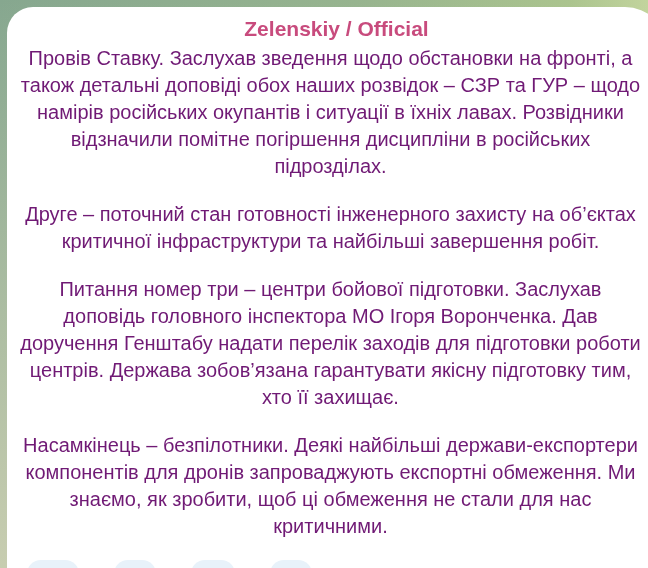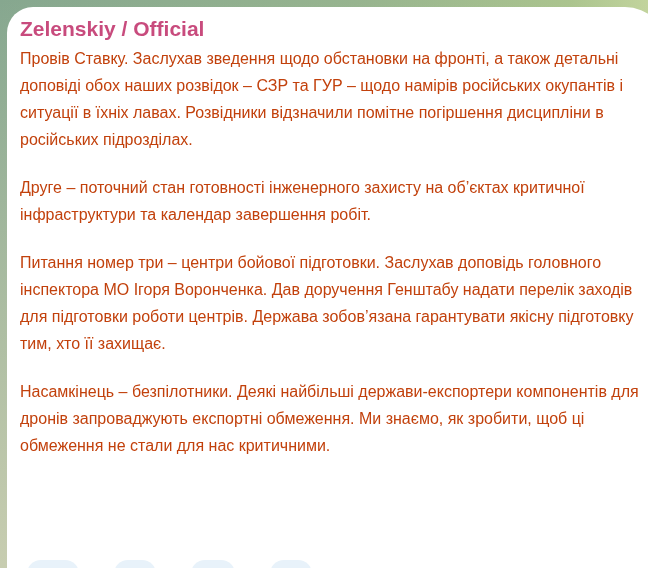--- a/index.html
+++ b/index.html
@@ -12,20 +12,21 @@
   }
   .stage {
     position: relative;
     width: 648px;
     height: 568px;
     overflow: hidden;
     
     background:
       linear-gradient(to bottom, rgba(203,207,178,0) 0%, rgba(203,207,178,0.55) 55%, rgba(203,207,178,0.95) 100%),
       linear-gradient(to right, #86a78f 0%, #97b48f 55%, #abc48e 88%, #c2d49d 100%);
+    text-align: center;
   }
   .bubble {
     position: absolute;
     left: 7px;
     top: 7px;
     width: 660px;   
     height: 600px;  
     background: #ffffff;
     border-radius: 26px 42px 0 0;
     box-sizing: border-box;
@@ -33,22 +34,22 @@
   }
   .channel-title {
     font-size: 21px;
     line-height: 28px;
     font-weight: 700;
     color: var(--accent, #c84b7d);
     cursor: pointer;
     margin-bottom: 2px;
   }
   .message-text {
-    color: #c2410c;
-    font-size: 16px;
+    color: #701a75;
+    font-size: 20px;
     line-height: 27px;
     max-width: 621px;
   }
   .message-text p {
     margin: 0 0 21px 0;
   }
   .message-text p:last-child {
     margin-bottom: 0;
   }
   .reactions-row {
@@ -70,21 +71,21 @@
   .reaction-pill:nth-child(4) { width: 42px; }
 </style>
 </head>
 <body>
 
 <div class="stage">
   <div class="bubble">
     <div class="channel-title">Zelenskiy / Official</div>
     <div class="message-text" id="paragraph-container">
         <p>Провів Ставку. Заслухав зведення щодо обстановки на фронті, а також детальні доповіді обох наших розвідок – СЗР та ГУР – щодо намірів російських окупантів і ситуації в їхніх лавах. Розвідники відзначили помітне погіршення дисципліни в російських підрозділах.</p>
-        <p>Друге – поточний стан готовності інженерного захисту на об’єктах критичної інфраструктури та календар завершення робіт.</p>
+        <p>Друге – поточний стан готовності інженерного захисту на об’єктах критичної інфраструктури та найбільші завершення робіт.</p>
         <p>Питання номер три – центри бойової підготовки. Заслухав доповідь головного інспектора МО Ігоря Воронченка. Дав доручення Генштабу надати перелік заходів для підготовки роботи центрів. Держава зобов’язана гарантувати якісну підготовку тим, хто її захищає.</p>
         <p>Насамкінець – безпілотники. Деякі найбільші держави-експортери компонентів для дронів запроваджують експортні обмеження. Ми знаємо, як зробити, щоб ці обмеження не стали для нас критичними.</p>
       </div>
     <div class="reactions-row" id="reactions-container">
         <div class="reaction-pill"></div>
         <div class="reaction-pill"></div>
         <div class="reaction-pill"></div>
         <div class="reaction-pill"></div>
       </div>
   </div>

